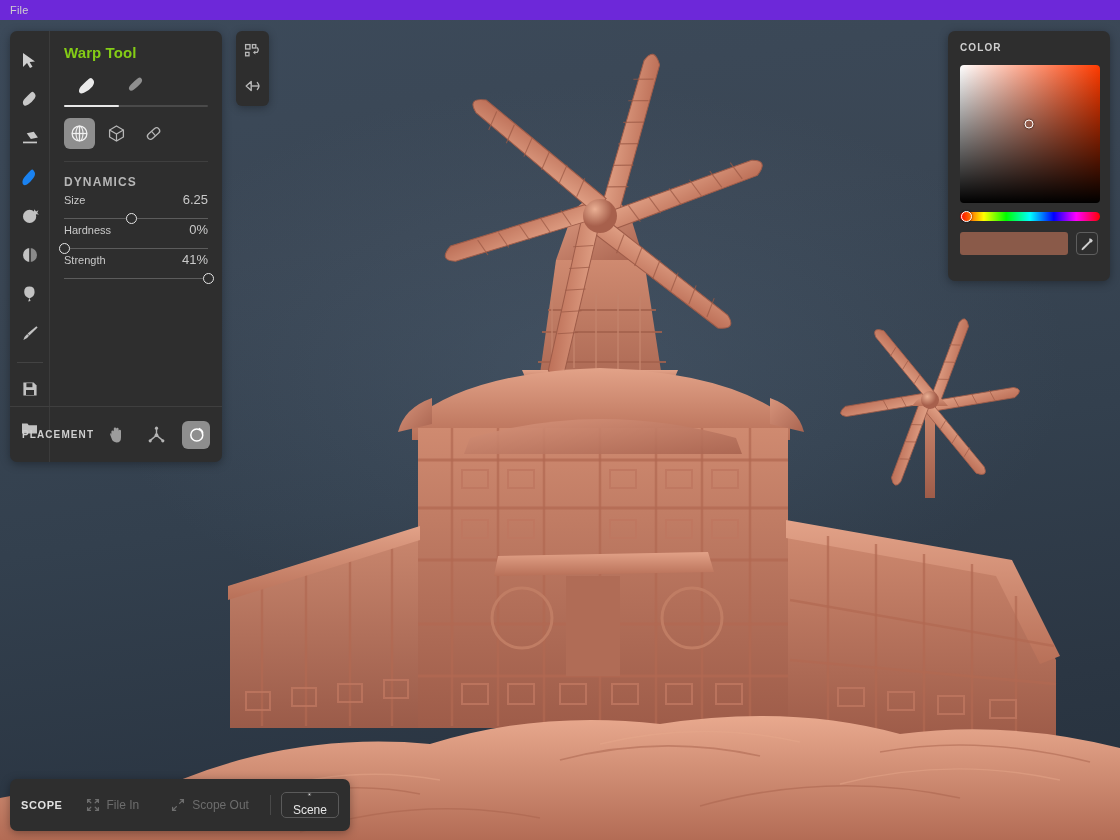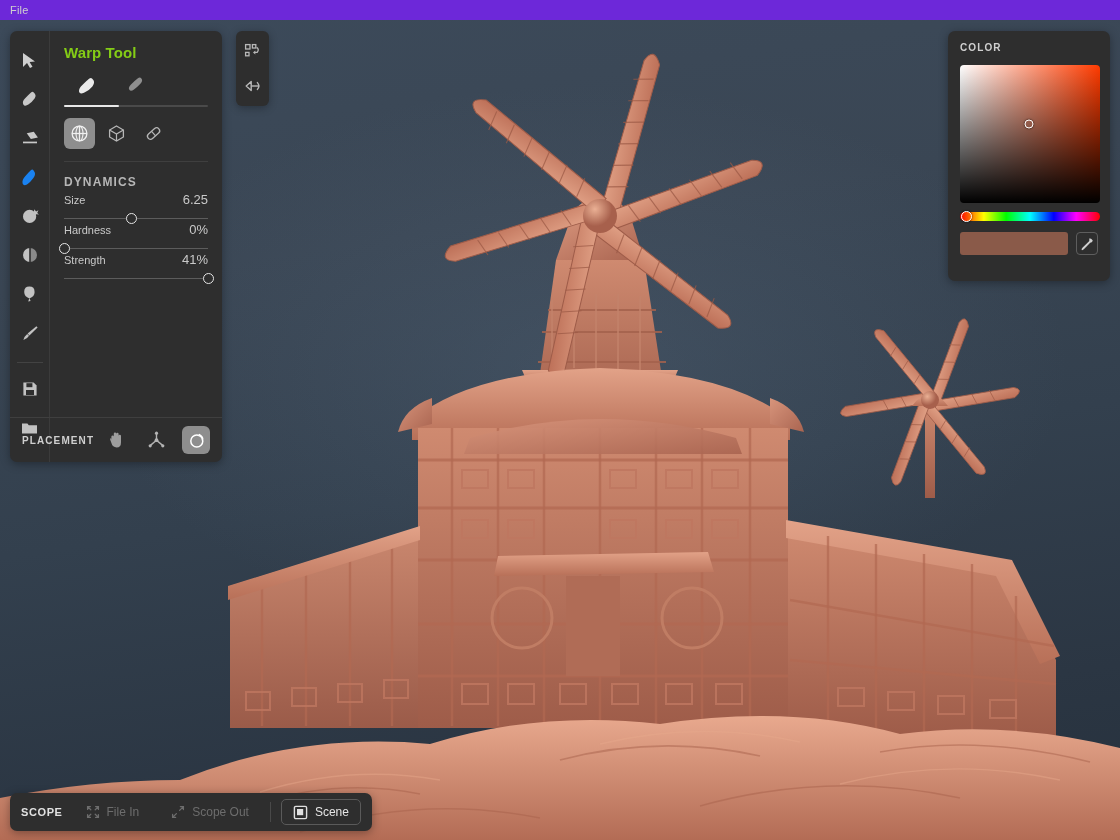--- a/index.html
+++ b/index.html
@@ -88,21 +88,21 @@
   .track {
     position: relative; height: 1px; background: #5c5c5c; margin-top: 11px;
   }
   .knob {
     position: absolute; top: 50%; width: 11px; height: 11px; margin-top: -5.5px; margin-left: -5.5px;
     border: 1.6px solid #e6e6e6; border-radius: 50%; background: #2e2e2e; cursor: pointer;
   }
 
   
   .placement {
-    position: absolute; left: 0; bottom: 0; width: 212px; height: 45px;
+    position: absolute; left: 0; bottom: 0; width: 212px; height: 56px;
     border-top: 1px solid #3f3f3f;
     display: flex; align-items: center; padding: 0 12px;
   }
   .placement-label { font-size: 10px; font-weight: bold; color: #cfcfcf; letter-spacing: 1.1px; }
   .placement-btns { display: flex; gap: 12px; margin-left: auto; }
   .pbtn {
     width: 28px; height: 28px; border-radius: 6px;
     display: flex; align-items: center; justify-content: center; cursor: pointer;
   }
   .pbtn.active { background: #8e8e8e; }
@@ -144,31 +144,31 @@
   }
   .swatch-row { display: flex; align-items: center; gap: 8px; margin-top: 11px; }
   .swatch { width: 113px; height: 23px; border-radius: 3px; }
   .eyedrop-btn {
     width: 23px; height: 23px; border: 1px solid #5e5e5e; border-radius: 4px;
     display: flex; align-items: center; justify-content: center; cursor: pointer;
   }
 
   
   .scope-bar {
-    position: absolute; left: 10px; bottom: 9px; height: 38px;
+    position: absolute; left: 10px; bottom: 9px; height: 52px;
     background: #2e2e2e; border-radius: 7px; z-index: 30;
     display: flex; align-items: center; padding: 0 11px; gap: 10px;
     box-shadow: 0 2px 10px rgba(0,0,0,.34);
   }
   .scope-label { font-size: 11px; font-weight: bold; color: #e2e2e2; letter-spacing: .6px; margin-right: 2px; }
   .scope-btn {
     display: flex; align-items: center; gap: 7px; height: 26px; padding: 0 11px;
     border-radius: 5px; font-size: 12px; color: #6d6d6d; cursor: default;
   }
-  .scope-btn.enabled { color: #e6e6e6; border: 1px solid #5a5a5a; cursor: pointer; }
+  .scope-btn.enabled { color: #e6e6e6; border: 1px solid #5a5a5a; cursor: pointer; flex-direction: column; }
   .vsep { width: 1px; height: 20px; background: #494949; }
 </style>
 </head>
 <body>
 
 <div id="app">
 
   <div class="menubar">
     <div class="mi">File</div>
   </div>

